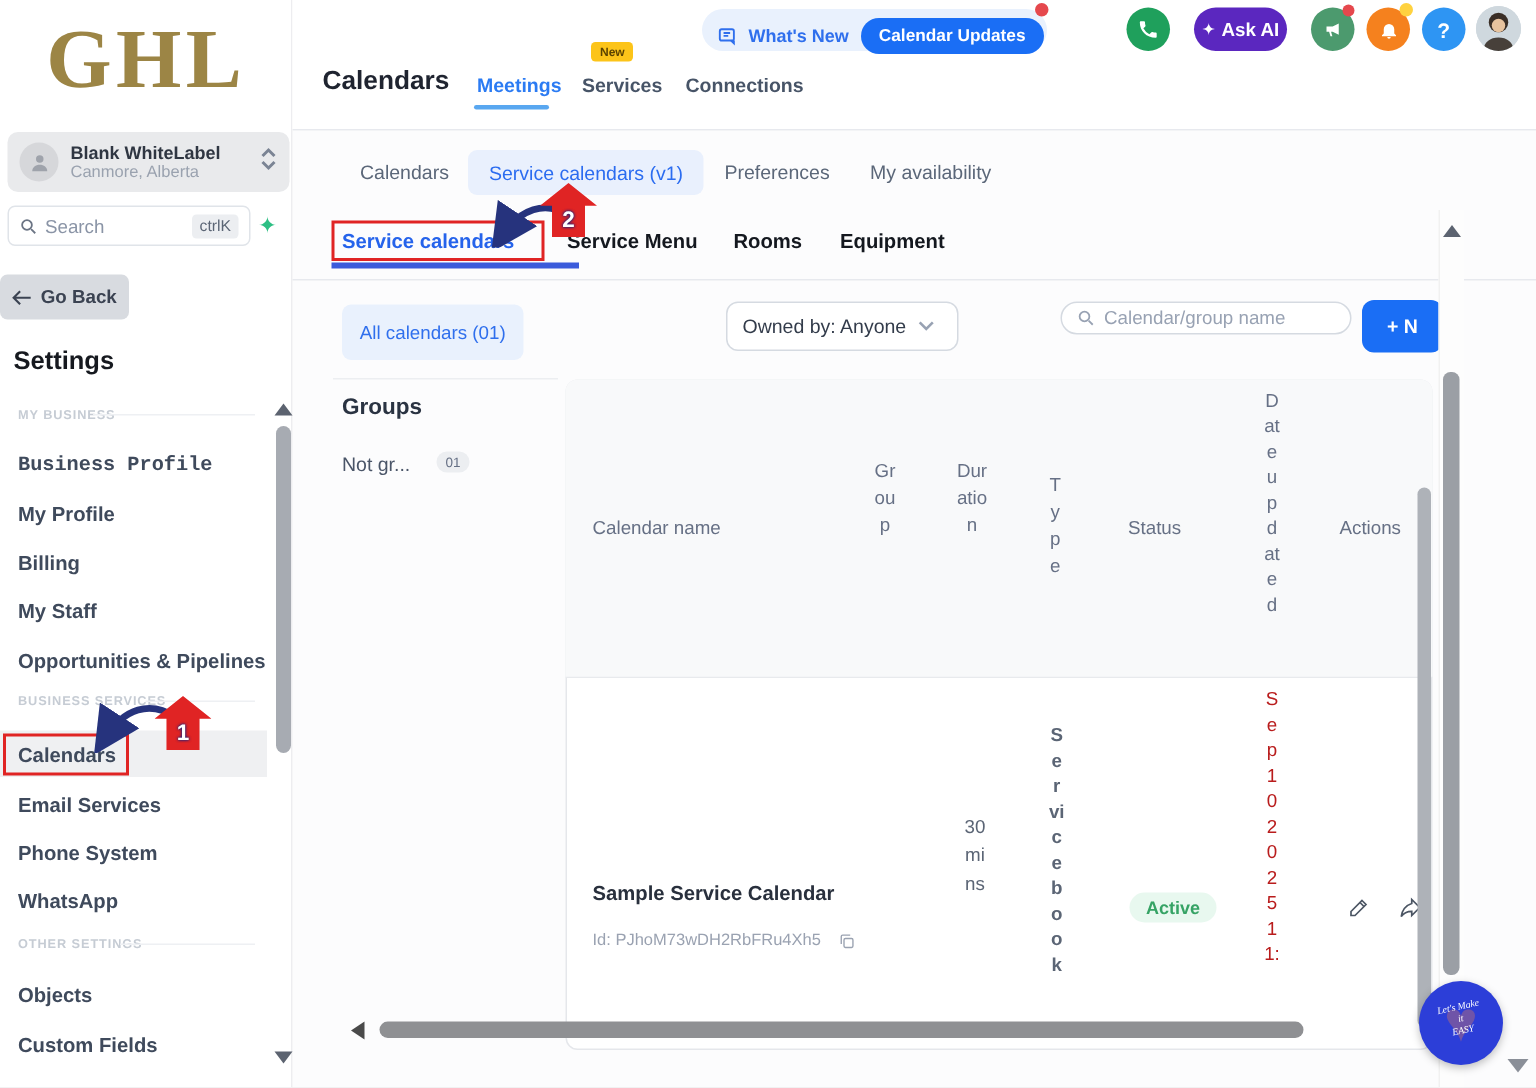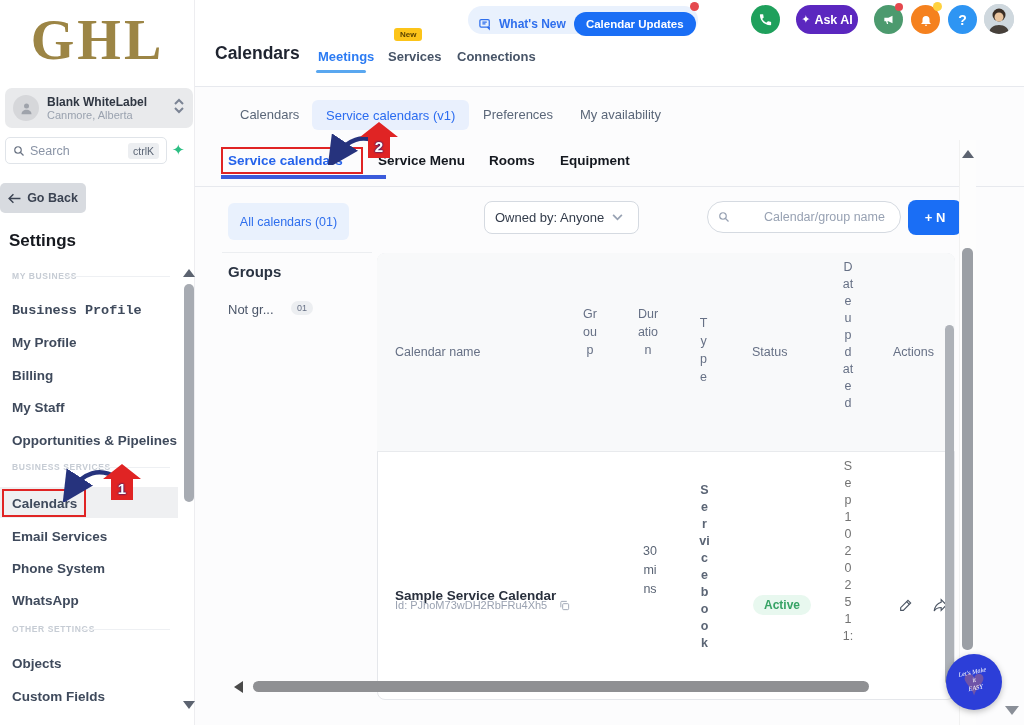--- a/index.html
+++ b/index.html
@@ -49,38 +49,38 @@
   .subtab { position:absolute; top:107px; font-size:13px; color:#5b6779; cursor:pointer; }
   .subtab-pill { position:absolute; left:312px; top:100px; height:30px; background:#e9f0fd; border-radius:6px; color:#2b6cf0; font-size:13px; display:flex; align-items:center; padding:0 14px; cursor:pointer; }
   .svc-tab { position:absolute; top:153px; font-size:13.5px; font-weight:700; color:#14181f; cursor:pointer; }
   .svc-tab.active { color:#2563eb; }
   .blue-underline { position:absolute; left:221px; top:175px; width:165px; height:3.5px; background:#3b5bdb; }
   .hdiv { position:absolute; background:#e7e9ee; height:1px; }
 
   
   .pill-lblue { position:absolute; background:#e9f1fd; border-radius:6px; color:#2f6fed; font-size:12.5px; display:flex; align-items:center; justify-content:center; cursor:pointer; }
   .select { position:absolute; top:201px; height:33px; border:1px solid #d5dae1; border-radius:8px; background:#fff; display:flex; align-items:center; gap:8px; padding:0 10px; font-size:13px; color:#333c4b; cursor:pointer; }
-  .cal-search { position:absolute; left:707px; top:201px; width:194px; height:32px; border:1px solid #d5dae1; border-radius:16px; background:#fff; display:flex; align-items:center; padding:9px 10px;gap:28px; }
+  .cal-search { position:absolute; left:707px; top:201px; width:194px; height:22px; border:1px solid #d5dae1; border-radius:16px; background:#fff; display:flex; align-items:center; padding:9px 10px; }
   .cal-search input { border:none; outline:none; font-size:12.5px; width:150px; color:#5b6575; background:transparent; font-family:inherit; }
   .cal-search input::placeholder { color:#98a2b3; }
   .new-btn { position:absolute; left:908px; top:200px; width:54px; height:35px; background:#1a6ef5; border-radius:8px; color:#fff; font-size:13px; font-weight:700; display:flex; align-items:center; justify-content:center; cursor:pointer; }
 
   
   .groups-h { position:absolute; left:228px; top:263px; font-size:15px; font-weight:700; color:#2a3342; }
   .group-item { position:absolute; left:228px; top:302px; font-size:13px; color:#4a5568; cursor:pointer; }
   .cnt-badge { position:absolute; left:291px; top:301px; background:#eceef1; border-radius:8px; font-size:9px; color:#667085; padding:2px 6px; }
   .newgroup { position:absolute; left:228px; top:338px; width:122px; height:29px; }
 
   
   .card { position:absolute; left:377px; top:253px; width:578px; height:447px; background:#fff; border:1px solid #e5e7eb; border-radius:8px; overflow:hidden; }
   .thead { position:absolute; left:377px; top:253px; width:578px; height:199px; background:#f8f9fa; border-radius:8px 8px 0 0; border-bottom:1px solid #e8eaed; }
   .th { position:absolute; font-size:12.5px; color:#667085; }
   .vtext { position:absolute; word-break:break-all; text-align:center; font-size:12.5px; color:#667085; line-height:18px; }
   .row-name { position:absolute; left:395px; top:588px; font-size:13.5px; font-weight:700; color:#29303d; }
-  .row-id { position:absolute; left:395px; top:599px; font-size:11px; color:#9aa2b1; display:flex; align-items:center; gap:12px; }
+  .row-id { position:absolute; left:395px; top:621px; font-size:11px; color:#9aa2b1; display:flex; align-items:center; gap:12px; }
   .status-pill { position:absolute; left:753px; top:595px; background:#e8f8ef; color:#36a365; font-size:12px; font-weight:600; border-radius:11px; padding:3px 11px; }
   .act-ic { position:absolute; top:597px; cursor:pointer; }
 
   
   .v-track { position:absolute; left:959px; top:140px; width:17px; height:585px; background:#fdfdfd; border-left:1px solid #f1f1f1; }
   .h-thumb { position:absolute; left:253px; top:681px; width:616px; height:11px; background:#8f9093; border-radius:6px; cursor:pointer; }
   .t-thumb { position:absolute; left:945px; top:325px; width:9px; height:360px; background:#aeb2b8; border-radius:5px; cursor:pointer; }
 
   
   .house { position:absolute; width:38px; height:36px; background:#e02424; clip-path:polygon(50% 0%,100% 42%,79% 42%,79% 100%,21% 100%,21% 42%,0% 42%); display:flex; align-items:flex-end; justify-content:center; color:#fff; font-weight:800; font-size:15px; text-shadow:0 0 2px #1a237e,0 0 2px #1a237e; padding-bottom:3px; }
@@ -268,21 +268,21 @@
   <div class="row-id">
     <span>Id: PJhoM73wDH2RbFRu4Xh5</span>
     <svg width="11" height="11" viewBox="0 0 24 24" fill="none" stroke="#9aa2b1" stroke-width="2">
         <rect x="8" y="8" width="13" height="13" rx="2"></rect>
         <path d="M4 16V5a2 2 0 012-2h11"></path>
       </svg>
   </div>
   <div class="vtext" style="left:641px; top:542px; width:18px; line-height:19px; color:#5b6575;">30 mins</div>
   <div class="vtext" style="left:699px; top:482px; width:11px; line-height:17px; color:#5b6575;font-weight:bold;">Servicebook</div>
   <div class="status-pill">Active</div>
-  <div class="vtext" style="left:842px; top:458px; width:12px; line-height:17px; color:#737373;">Sep 10 2025 11:</div>
+  <div class="vtext" style="left:842px; top:458px; width:12px; line-height:17px; color:#b91c1c;">Sep 10 2025 11:</div>
   <span class="act-ic" style="left:898px;">
     <svg width="16" height="16" viewBox="0 0 24 24" fill="none" stroke="#4b5563" stroke-width="1.7">
         <path d="M15 5l4 4L8 20H4v-4L15 5z"></path>
         <path d="M13 7l4 4"></path>
       </svg>
   </span>
   <span class="act-ic" style="left:932px;">
     <svg width="17" height="16" viewBox="0 0 24 24" fill="none" stroke="#4b5563" stroke-width="1.7">
         <path d="M13 8V4l8 8-8 8v-4.2C7.5 15.8 4.5 18 2.5 21 3.5 14 7 10 13 8z"></path>
       </svg>

